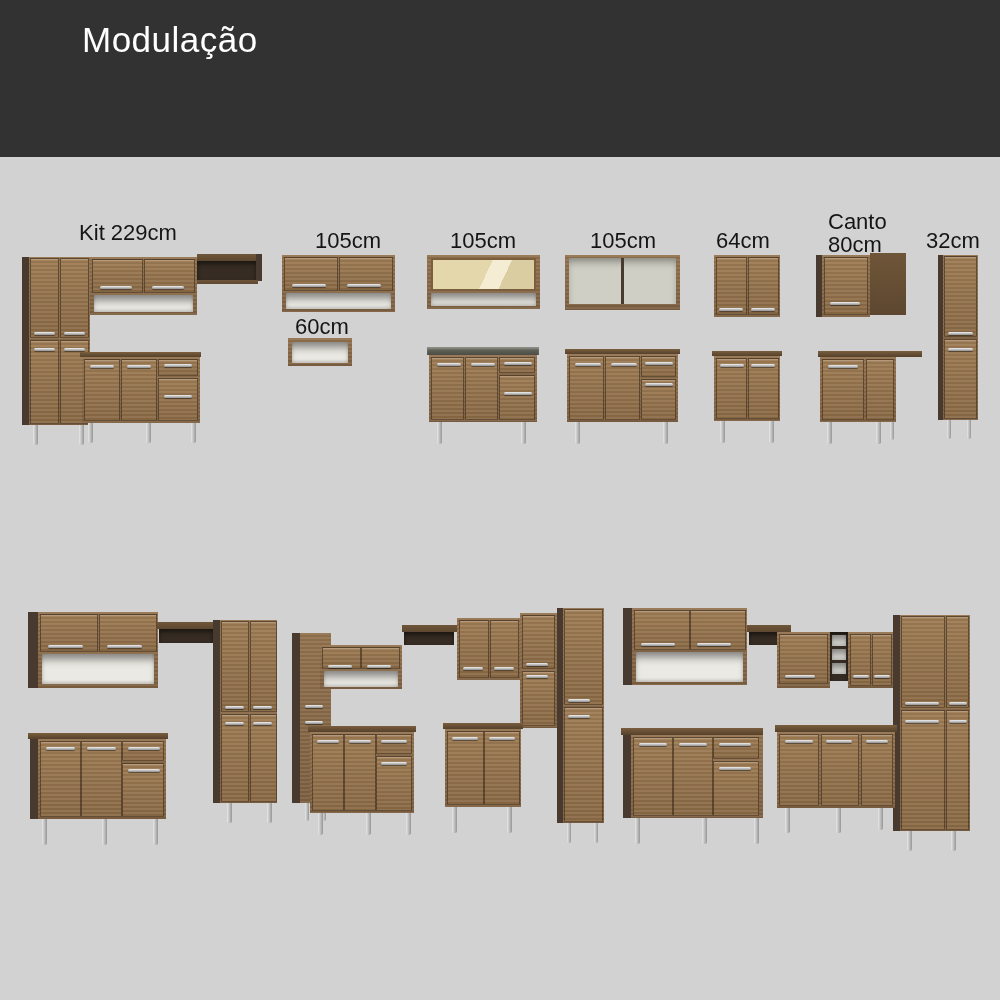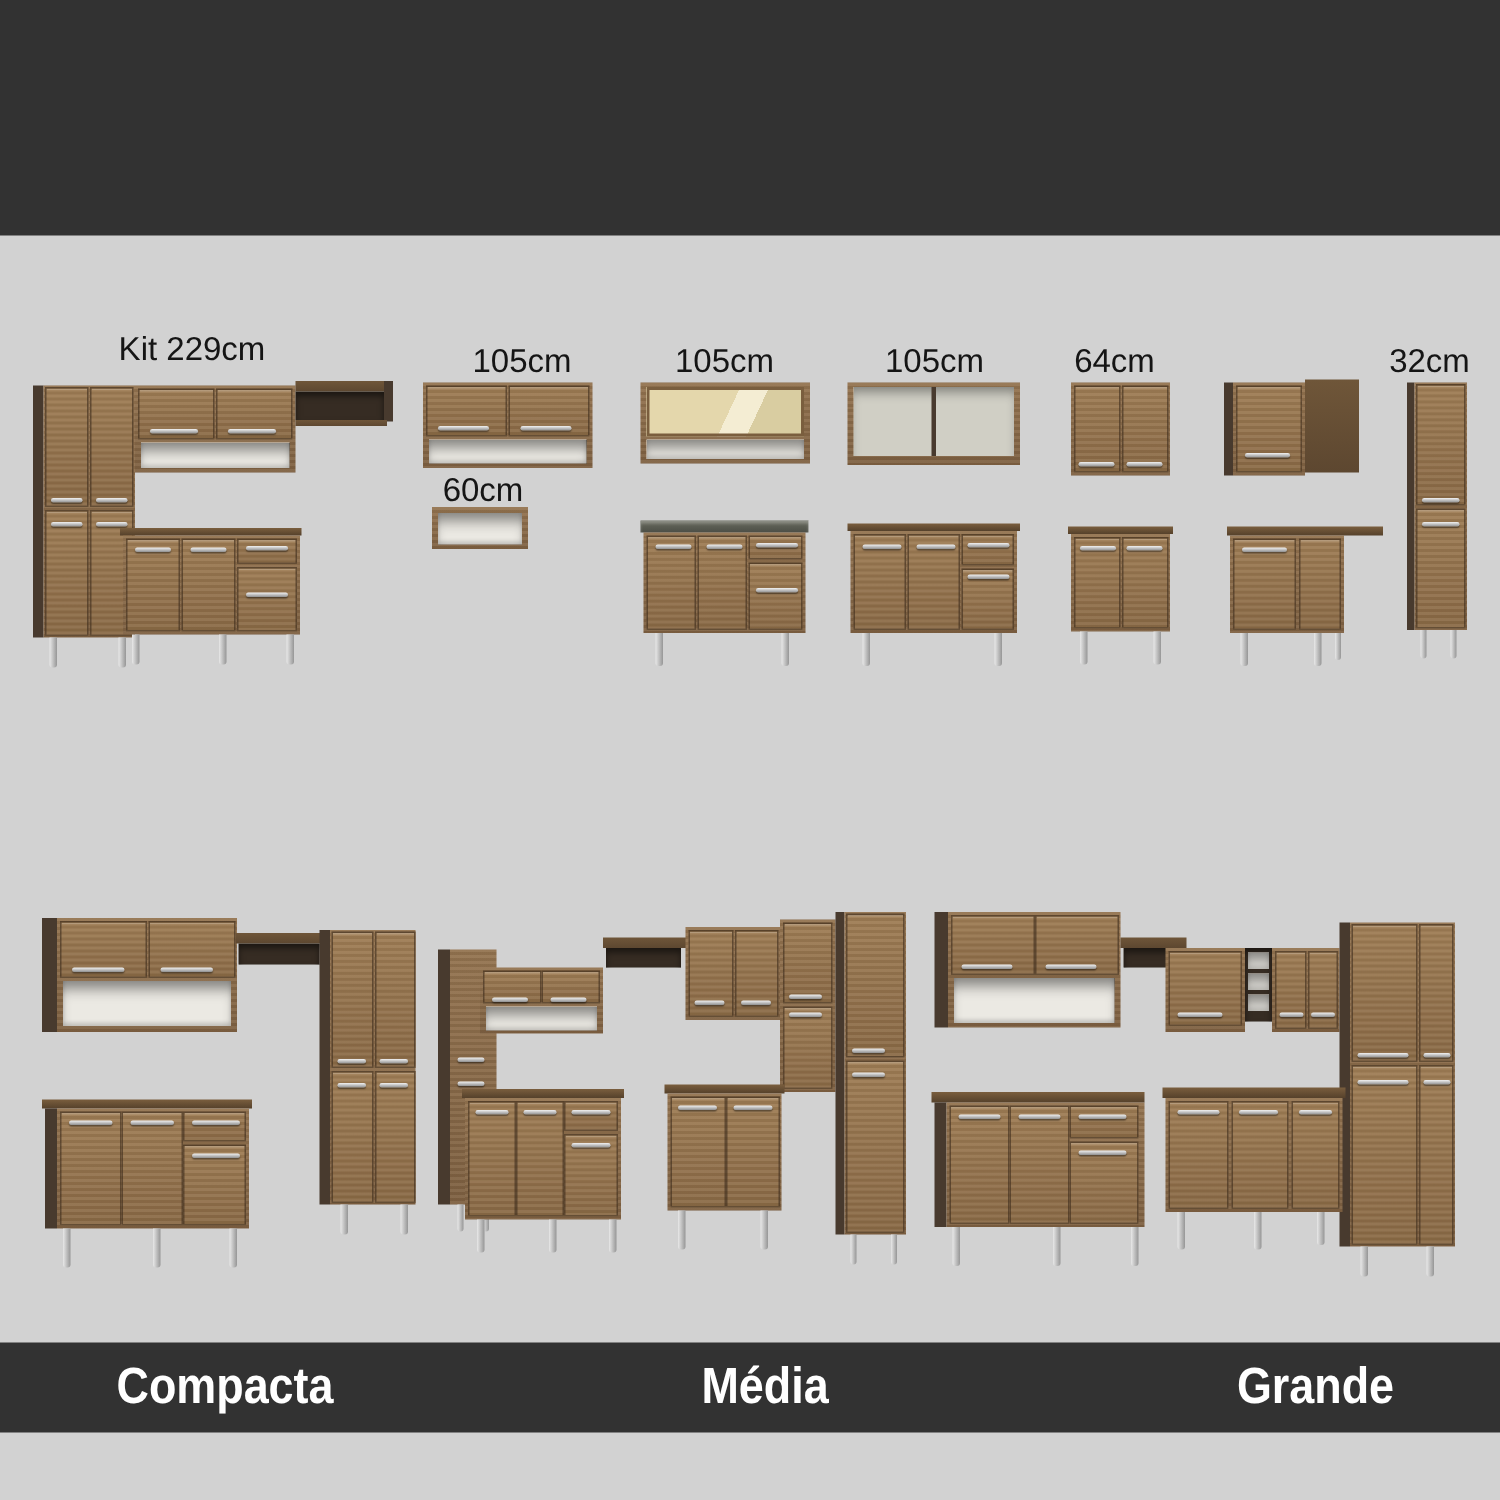--- a/index.html
+++ b/index.html
@@ -46,29 +46,34 @@
   .p-sink{background:linear-gradient(180deg,#6a6c60,#4c4e46);box-shadow:inset 0 2px 2px rgba(255,255,255,.25);}
   .p-handle{background:linear-gradient(180deg,#f2f2f2,#8f8f8f);border-radius:2px;box-shadow:0 1px 1px rgba(0,0,0,.45);}
   .p-leg{background:linear-gradient(90deg,#e8e8e8,#969696);border-radius:0 0 2px 2px;}
 </style>
 </head>
 <body>
 
 <div id="page">
 
   <div id="header-band" class="band">
+    <div id="kicker">Modulação</div>
   </div>
 
   <div id="modules-art">
     <div class="mod-label" style="left:58px;top:66px;width:140px">Kit 229cm</div>
     <div class="mod-label" style="left:298px;top:74px;width:100px">105cm</div>
     <div class="mod-label" style="left:282px;top:160px;width:80px">60cm</div>
     <div class="mod-label" style="left:433px;top:74px;width:100px">105cm</div>
     <div class="mod-label" style="left:573px;top:74px;width:100px">105cm</div>
     <div class="mod-label" style="left:693px;top:74px;width:100px">64cm</div>
+    <div class="mod-label left" style="left:828px;top:55px;width:90px">
+      <div>Canto</div>
+      <div>80cm</div>
+    </div>
     <div class="mod-label" style="left:903px;top:74px;width:100px">32cm</div>
   <div class="art-group">
         <div class="p-side" style="left: 22px; top: 102px; width: 7px; height: 168px;"></div>
         <div class="p-wood" style="left: 29px; top: 102px; width: 61px; height: 168px;"></div>
         <div class="p-door" style="left: 30px; top: 103px; width: 29px; height: 80px;"></div>
         <div class="p-door" style="left: 60px; top: 103px; width: 29px; height: 80px;"></div>
         <div class="p-door" style="left: 30px; top: 185px; width: 29px; height: 84px;"></div>
         <div class="p-door" style="left: 60px; top: 185px; width: 29px; height: 84px;"></div>
         <div class="p-handle" style="left: 34px; top: 177px; width: 21px; height: 3px;"></div>
         <div class="p-handle" style="left: 64px; top: 177px; width: 21px; height: 3px;"></div>
@@ -335,19 +340,14 @@
         <div class="p-door" style="left: 861px; top: 169px; width: 32px; height: 72px;"></div>
         <div class="p-handle" style="left: 785px; top: 175px; width: 28px; height: 3px;"></div>
         <div class="p-handle" style="left: 826px; top: 175px; width: 26px; height: 3px;"></div>
         <div class="p-handle" style="left: 866px; top: 175px; width: 22px; height: 3px;"></div>
         <div class="p-leg" style="left: 785px; top: 243px; width: 5px; height: 25px;"></div>
         <div class="p-leg" style="left: 836px; top: 243px; width: 5px; height: 25px;"></div>
         <div class="p-leg" style="left: 878px; top: 243px; width: 5px; height: 22px;"></div>
       </div>
     </div>
 
-  <div id="footer-band" class="band">
-    <span class="kitchen-label" style="left:150px">Compacta</span>
-    <span class="kitchen-label" style="left:510px">Média</span>
-    <span class="kitchen-label" style="left:877px">Grande</span>
-  </div>
 
 </div>
 
 </body></html>

